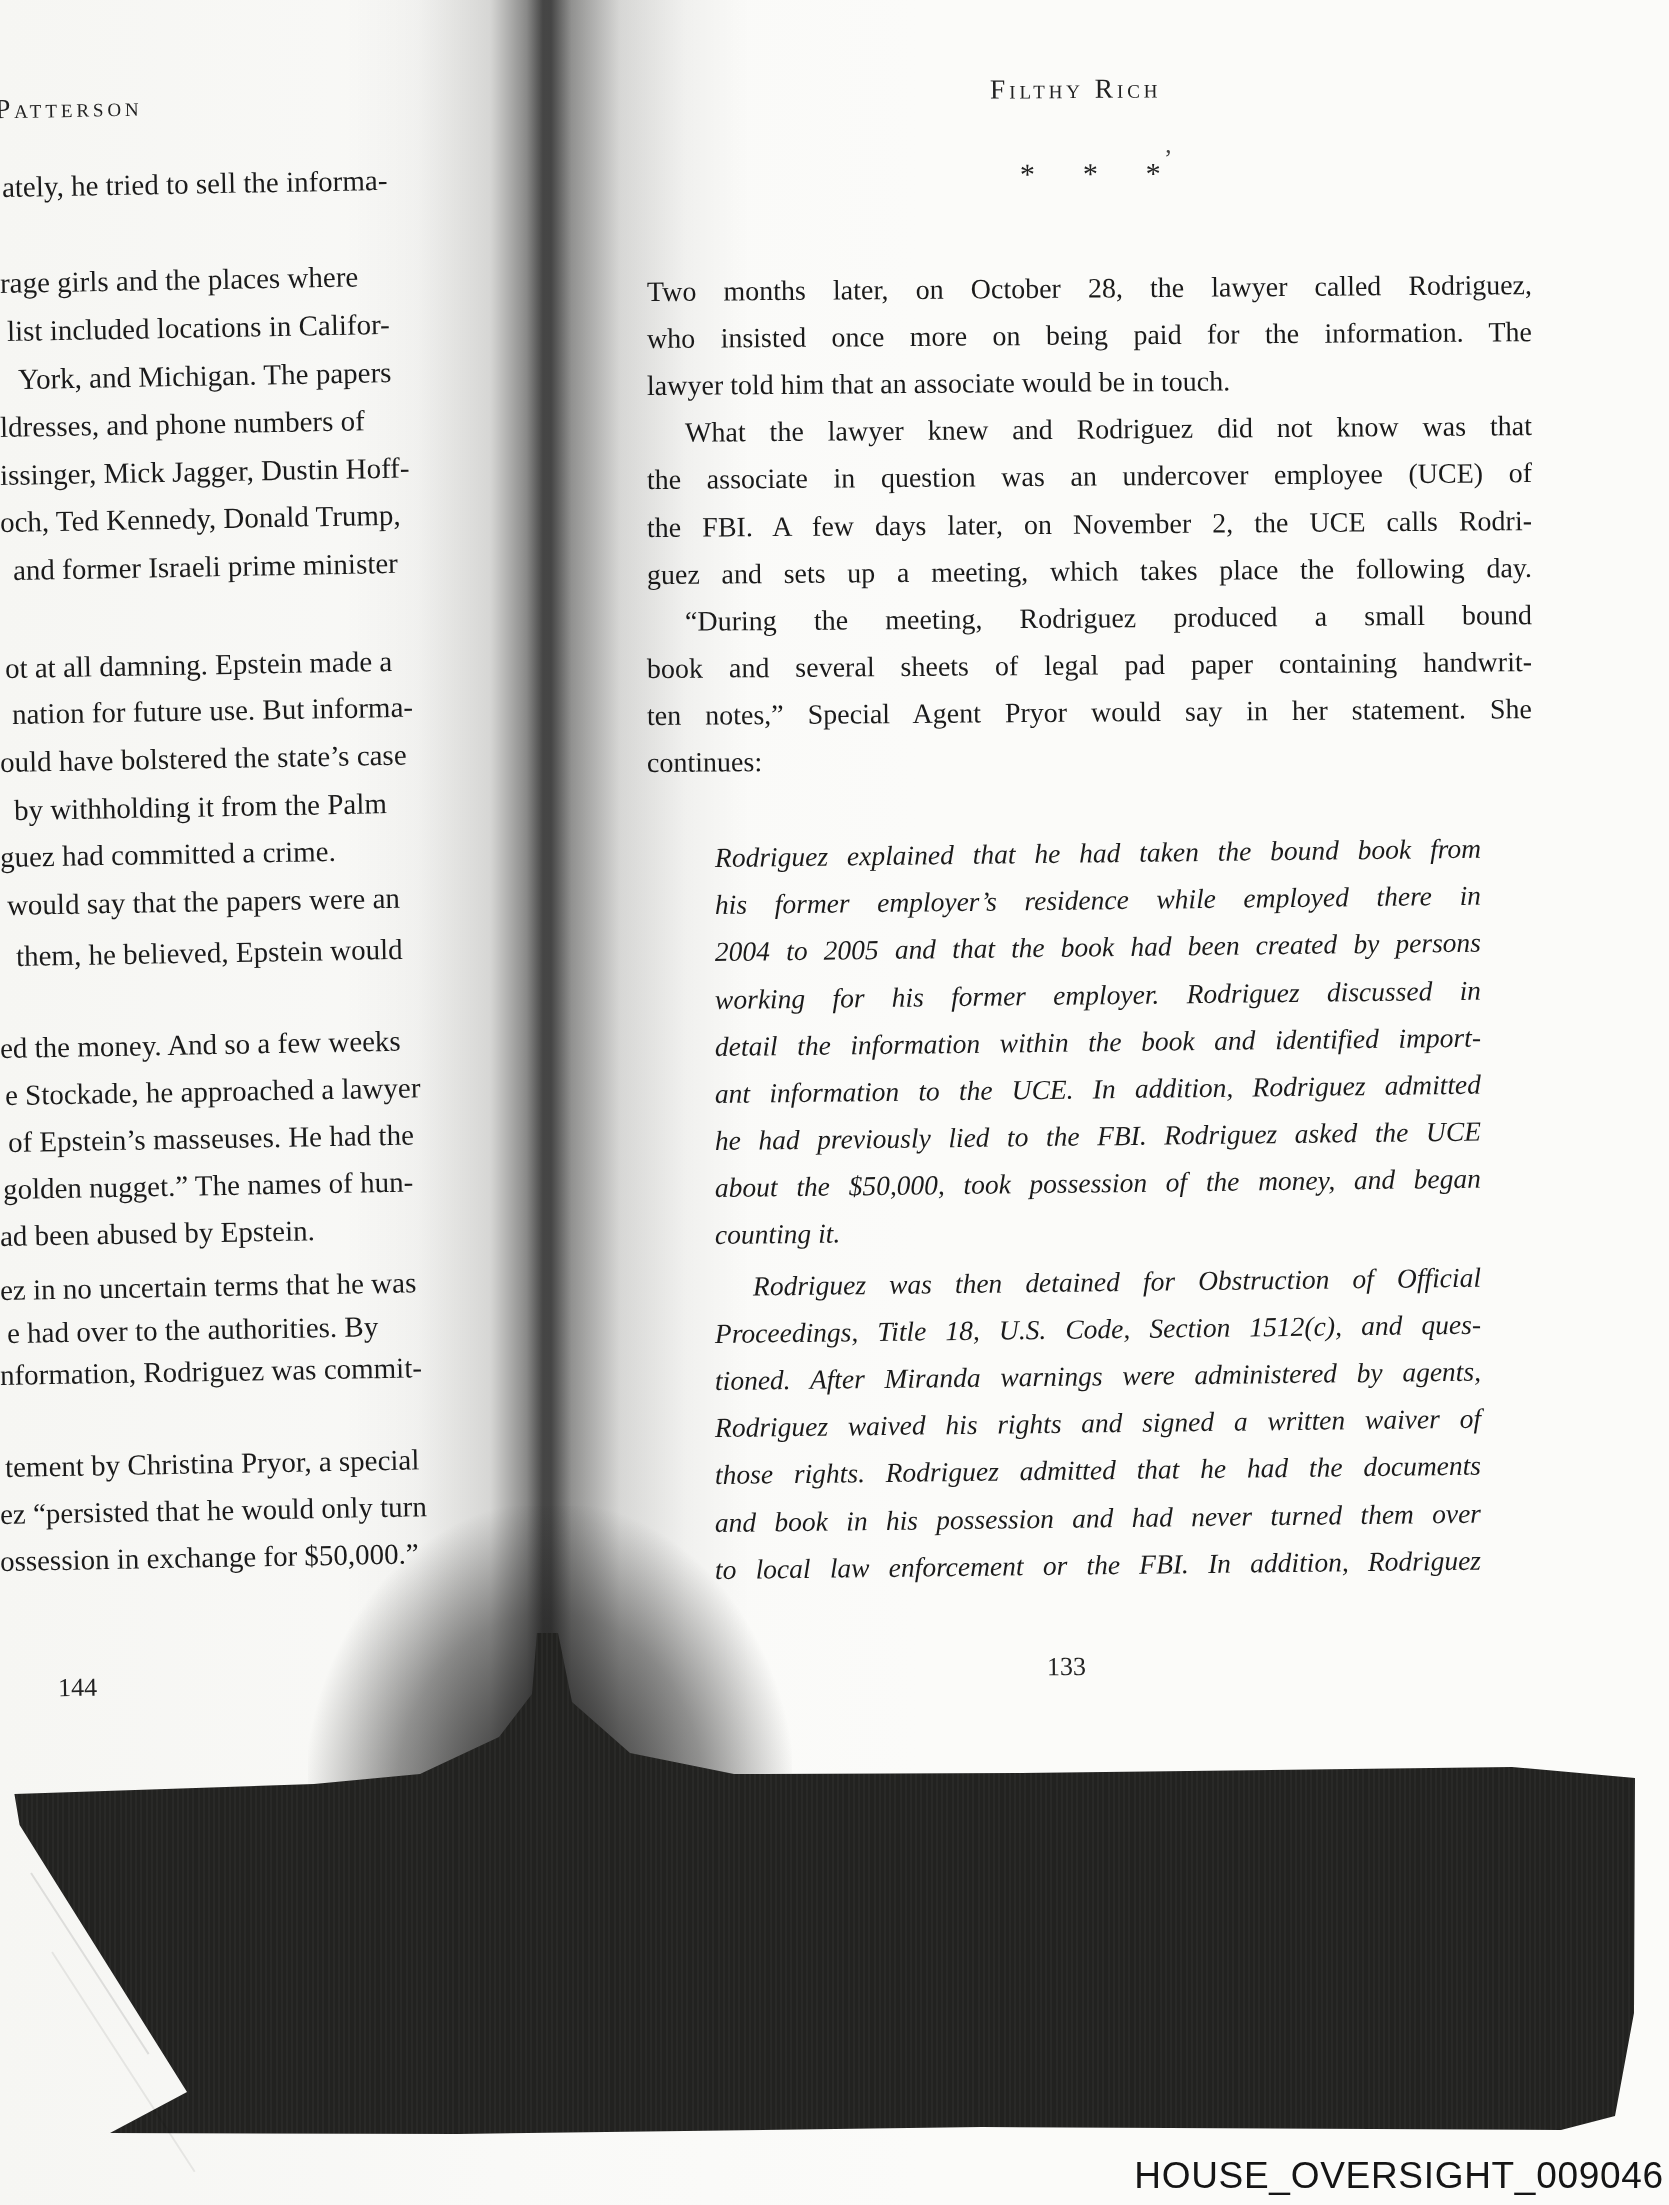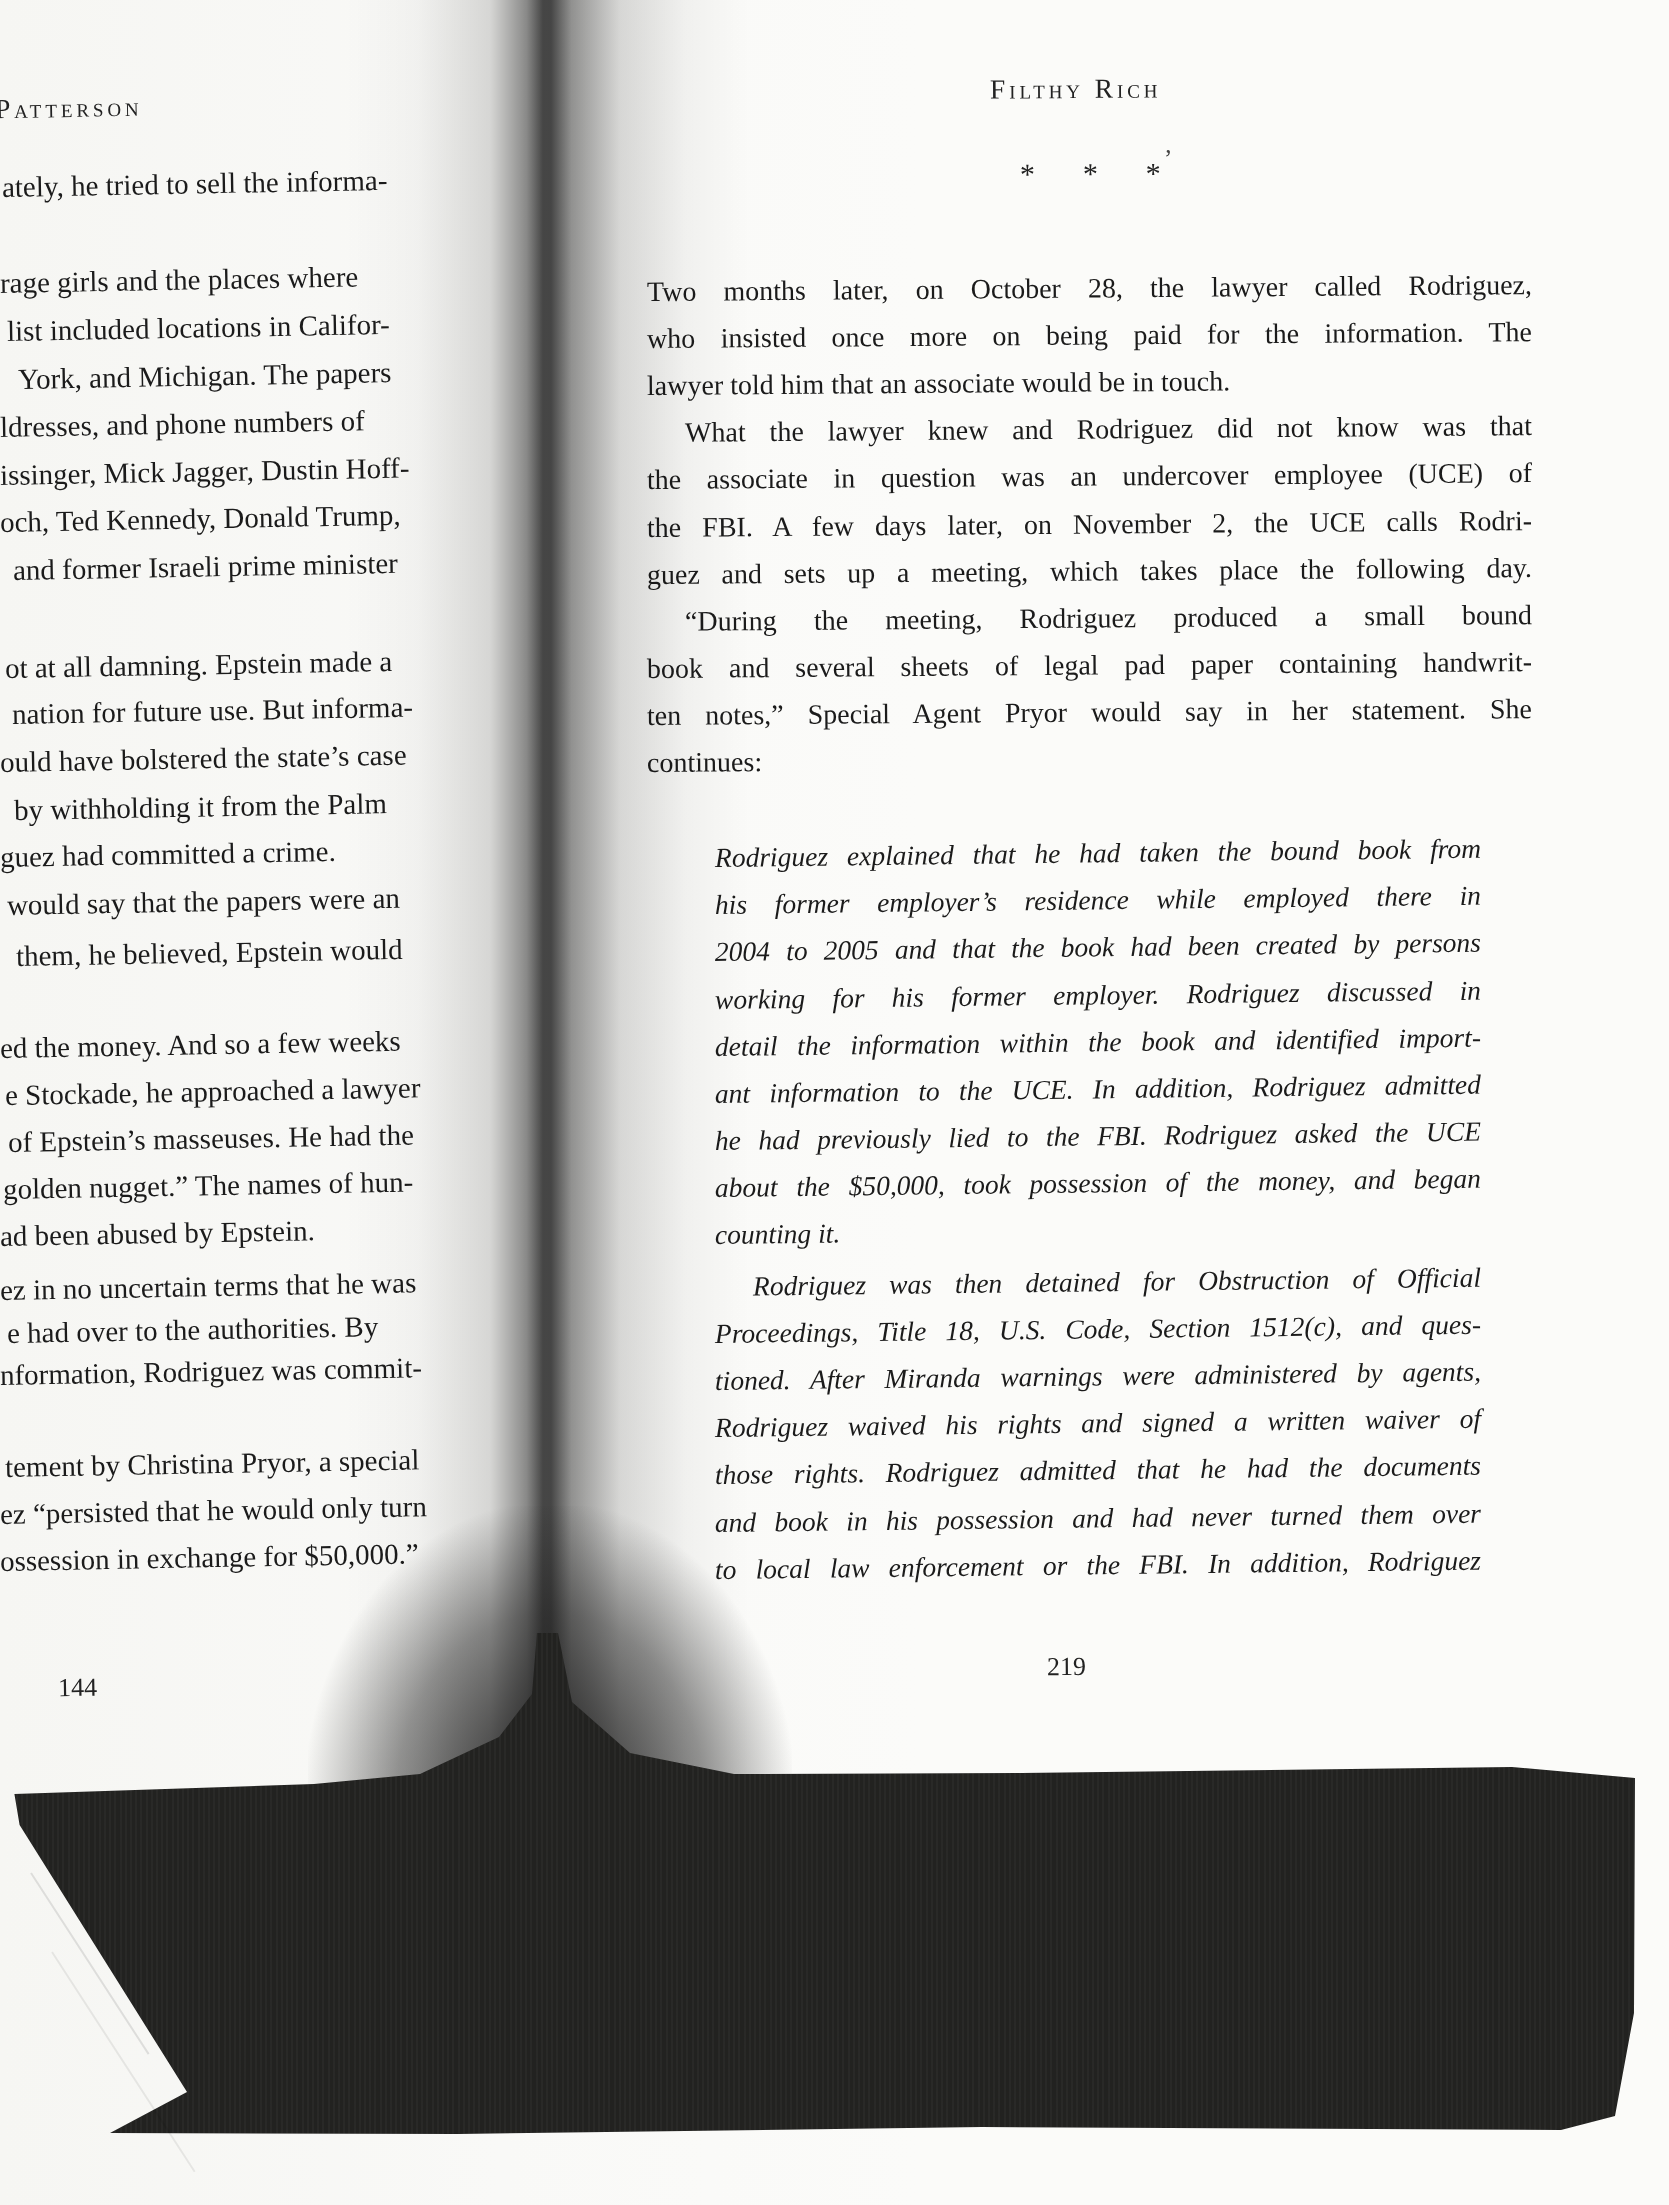--- a/index.html
+++ b/index.html
@@ -110,22 +110,23 @@
     <div class="ql indent" style="top:1270px;">Rodriguez was then detained for Obstruction of Official</div>
     <div class="ql" style="top:1317px;">Proceedings, Title 18, U.S. Code, Section 1512(c), and ques-</div>
     <div class="ql" style="top:1364px;">tioned. After Miranda warnings were administered by agents,</div>
     <div class="ql" style="top:1411px;">Rodriguez waived his rights and signed a written waiver of</div>
     <div class="ql" style="top:1458px;">those rights. Rodriguez admitted that he had the documents</div>
     <div class="ql" style="top:1506px;">and book in his possession and had never turned them over</div>
     <div class="ql" style="top:1553px;">to local law enforcement or the FBI. In addition, Rodriguez</div>
   </div>
 
   <div class="pagenum" style="left:58px;top:1673px;transform:rotate(-1deg);">144</div>
-  <div class="pagenum" style="left:1047px;top:1652px;transform:rotate(-0.4deg);">219</div>
+  <div class="pagenum" style="left:1047px;top:1652px;transform:rotate(-0.4deg);">133</div>
 
   <div class="gutter"></div>
   <div class="gutter-funnel"></div>
   <div class="blackout"></div>
   <div class="wedge-streak" style="left:31px;top:1872px;width:216px;transform:rotate(57deg);"></div>
   <div class="wedge-streak" style="left:52px;top:1951px;width:262px;background:rgba(0,0,0,0.07);transform:rotate(57deg);"></div>
 
+  <div class="bates" style="right:5.2px;top:2155px;">HOUSE_OVERSIGHT_009046</div>
 </div>
 
 
 </body></html>

